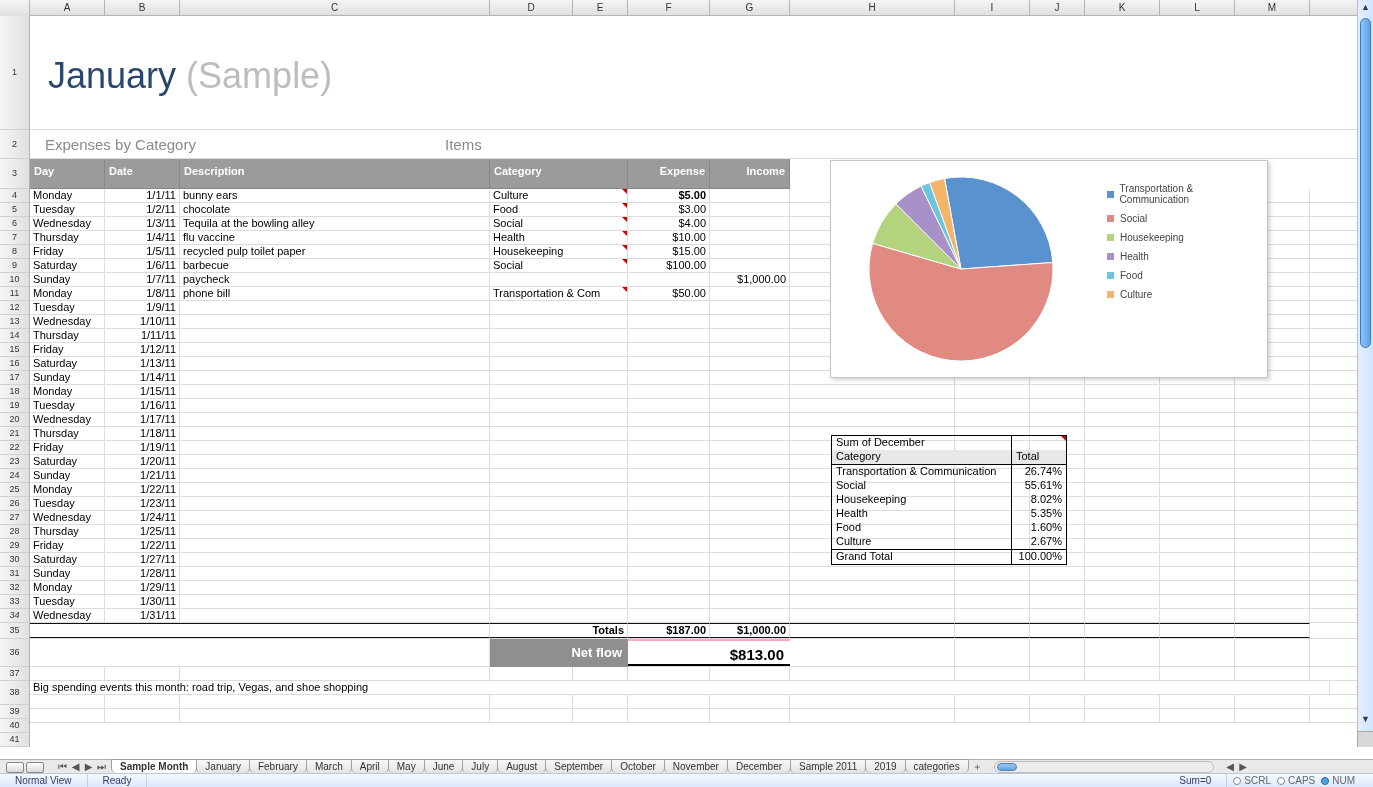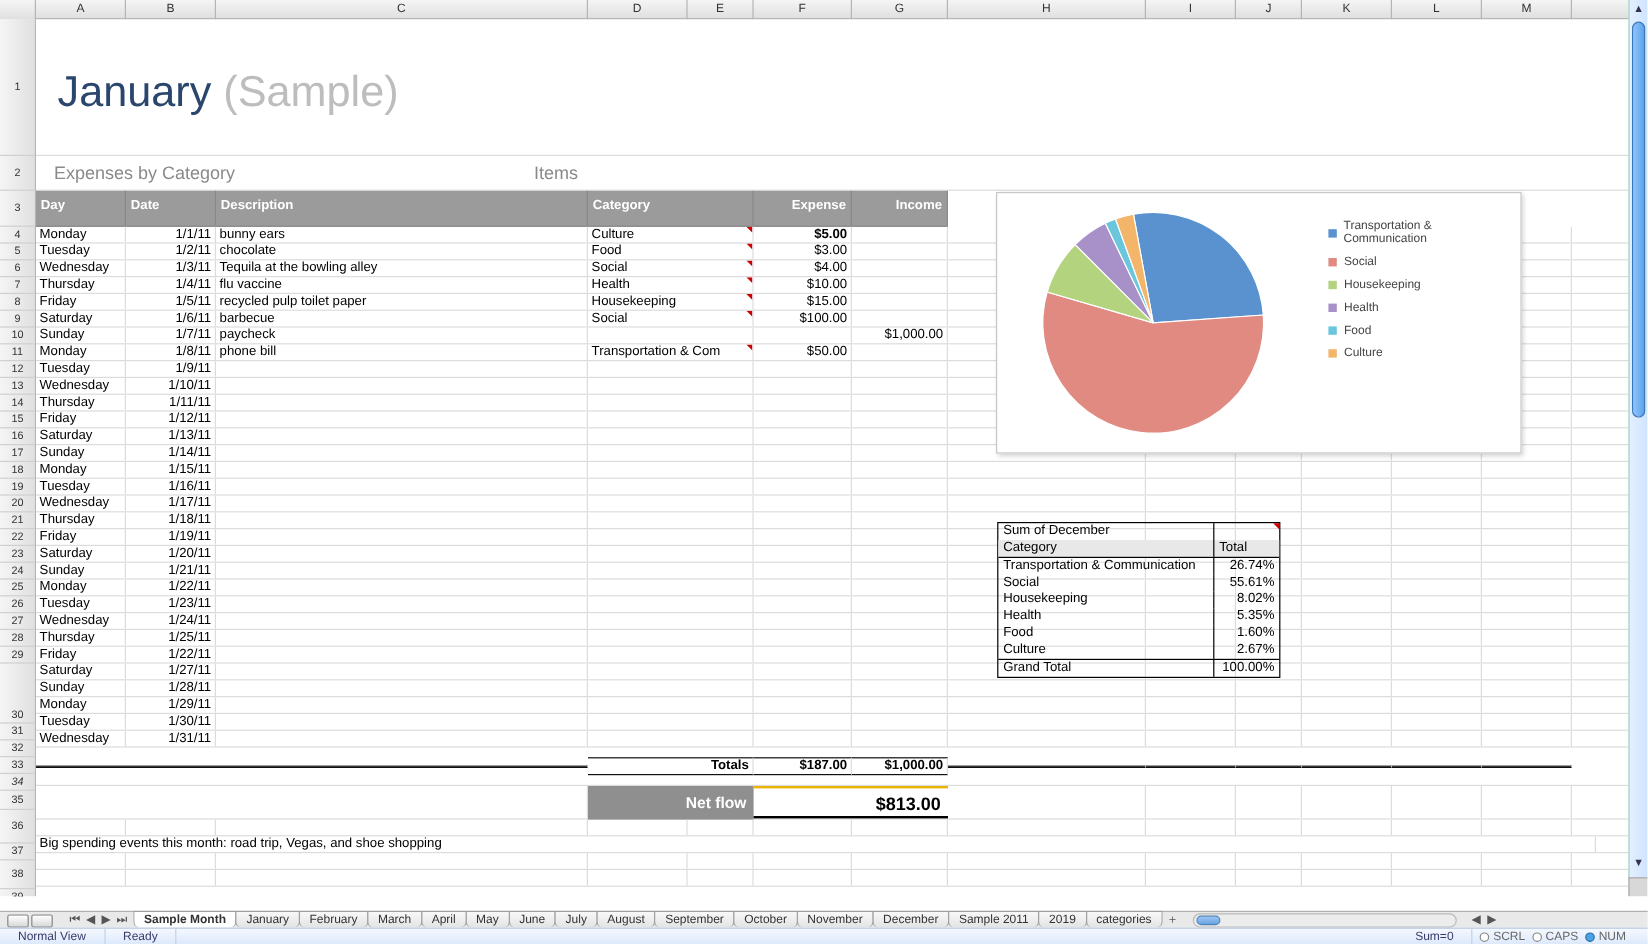--- a/index.html
+++ b/index.html
@@ -22,21 +22,21 @@
 .title-sample{color:#bdbdbd}
 .section-row{height:29px;border-bottom:1px solid #dcdcdc;display:flex}
 .section-cell{font-size:15px;color:#8a8a8a;padding:6px 0 0 15px}
 .hdr-row{height:30px;display:flex;background:#9b9b9b;border-bottom:1px solid #888}
 .hdr{color:#fff;font-weight:bold;font-size:11px;padding:6px 4px 0 4px;border-right:1px solid #888}
 .right{text-align:right}
 .cat-cell{position:relative}
 .red-tri{position:absolute;right:0;top:0;width:0;height:0;border-left:5px solid transparent;border-top:5px solid #c00}
 .totals-row .c{border-top:1px solid #111;border-bottom:1px solid #111;font-weight:bold}
 .netflow-label{background:#8f8f8f;color:#fff;font-size:13px;font-weight:bold;text-align:right;padding:5px 6px 0 0;height:28px;line-height:18px}
-.netflow-val{font-size:15px;font-weight:bold;text-align:right;padding:5px 6px 0 0;border-top:2px solid #eab308;border-bottom:2px solid #000}
+.netflow-val{font-size:15px;font-weight:bold;text-align:right;padding:5px 6px 0 0;border-top:2px solid #f9a8d4;border-bottom:2px solid #000}
 .chart-card{position:absolute;background:#fff;border:1px solid #c7c7c7;box-shadow:2px 2px 4px rgba(0,0,0,.18)}
 .legend-item{display:flex;align-items:center;font-size:10px;color:#444;margin:8px 0}
 .legend-sw{width:7px;height:7px;margin-right:6px}
 .pivot{border:1px solid #000}
 .pivot-row{display:flex}
 .pivot-row .pc{height:14px;font-size:11px;padding:0 4px;line-height:13px}
 .pivot-row .pc1{width:180px;border-right:1px solid #000}
 .pivot-row .pc2{width:54px;text-align:right}
 .pivot-head{background:#e8e8e8;border-bottom:1px solid #000}
 .tabs-bar{position:absolute;left:0;right:0;bottom:14px;height:14px;display:flex;align-items:flex-end;font-size:10px;background:#e9e9e9;border-top:1px solid #b0b0b0}
@@ -101,21 +101,21 @@
       <div class="rh" style="height: 14px; line-height: 13px;">20</div>
       <div class="rh" style="height: 14px; line-height: 13px;">21</div>
       <div class="rh" style="height: 14px; line-height: 13px;">22</div>
       <div class="rh" style="height: 14px; line-height: 13px;">23</div>
       <div class="rh" style="height: 14px; line-height: 13px;">24</div>
       <div class="rh" style="height: 14px; line-height: 13px;">25</div>
       <div class="rh" style="height: 14px; line-height: 13px;">26</div>
       <div class="rh" style="height: 14px; line-height: 13px;">27</div>
       <div class="rh" style="height: 14px; line-height: 13px;">28</div>
       <div class="rh" style="height: 14px; line-height: 13px;">29</div>
-      <div class="rh" style="height: 14px; line-height: 13px; margin-top: 36px;">30</div>
+      <div class="rh" style="height: 14px; line-height: 13px;">30</div>
       <div class="rh" style="height: 14px; line-height: 13px;">31</div>
       <div class="rh" style="height: 14px; line-height: 13px;">32</div>
       <div class="rh" style="height: 14px; line-height: 13px;">33</div>
       <div class="rh" style="height: 14px; line-height: 13px; font-style: italic;">34</div>
       <div class="rh" style="height: 16px; line-height: 15px;">35</div>
       <div class="rh" style="height: 28px; line-height: 27px;">36</div>
       <div class="rh" style="height: 14px; line-height: 13px;">37</div>
       <div class="rh" style="height: 24px; line-height: 23px;">38</div>
       <div class="rh" style="height: 14px; line-height: 13px;">39</div>
       <div class="rh" style="height: 14px; line-height: 13px;">40</div>
@@ -565,21 +565,21 @@
         <div class="c cat-cell" style="width: 138px;"></div>
         <div class="c right" style="width: 82px;"></div>
         <div class="c right" style="width: 80px;"></div>
         <div class="c " style="width: 165px;"></div>
         <div class="c " style="width: 75px;"></div>
         <div class="c " style="width: 55px;"></div>
         <div class="c " style="width: 75px;"></div>
         <div class="c " style="width: 75px;"></div>
         <div class="c " style="width: 75px;"></div>
       </div>
-      <div class="cell-row totals-row" style="height: 32px; align-items: center;">
+      <div class="cell-row totals-row" style="height: 16px;">
         <div class="c " style="width: 460px;"></div>
         <div class="c right" style="width: 138px; font-weight: bold;">Totals</div>
         <div class="c right" style="width: 82px;">$187.00</div>
         <div class="c right" style="width: 80px;">$1,000.00</div>
         <div class="c " style="width: 165px;"></div>
         <div class="c " style="width: 75px;"></div>
         <div class="c " style="width: 55px;"></div>
         <div class="c " style="width: 75px;"></div>
         <div class="c " style="width: 75px;"></div>
         <div class="c " style="width: 75px;"></div>

